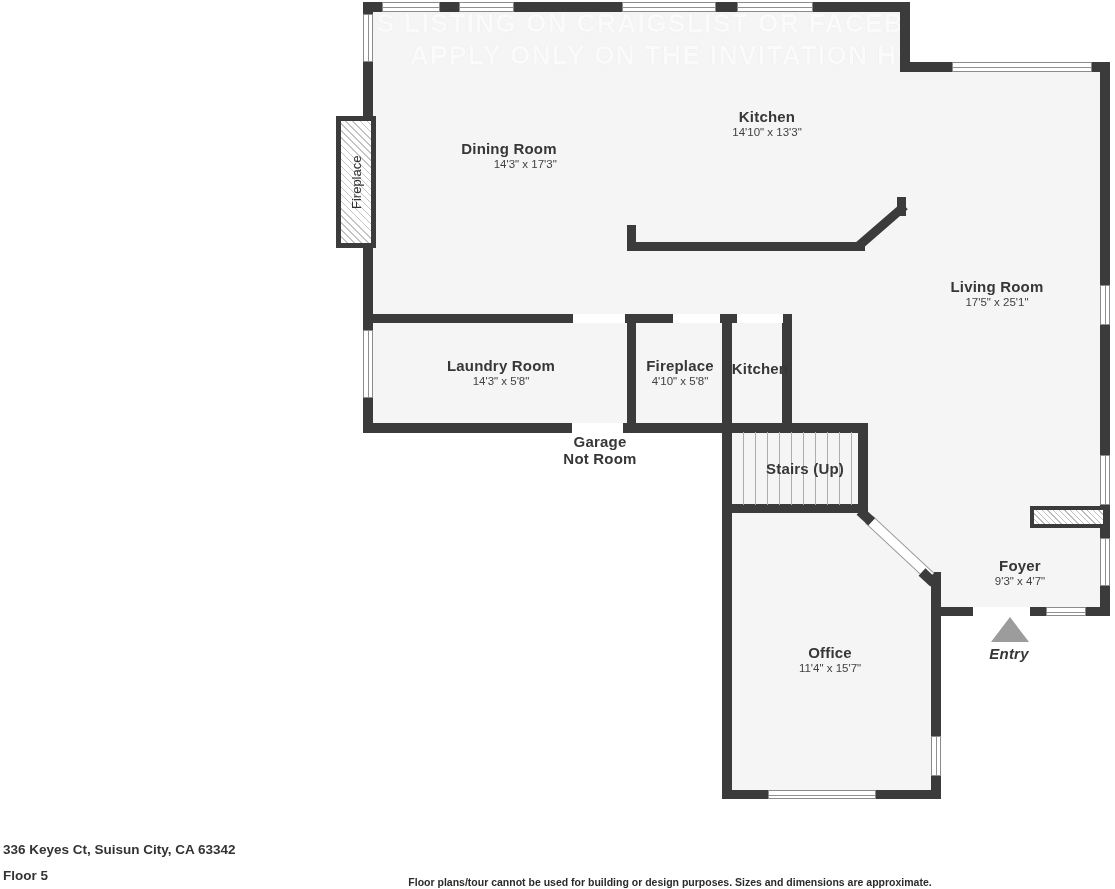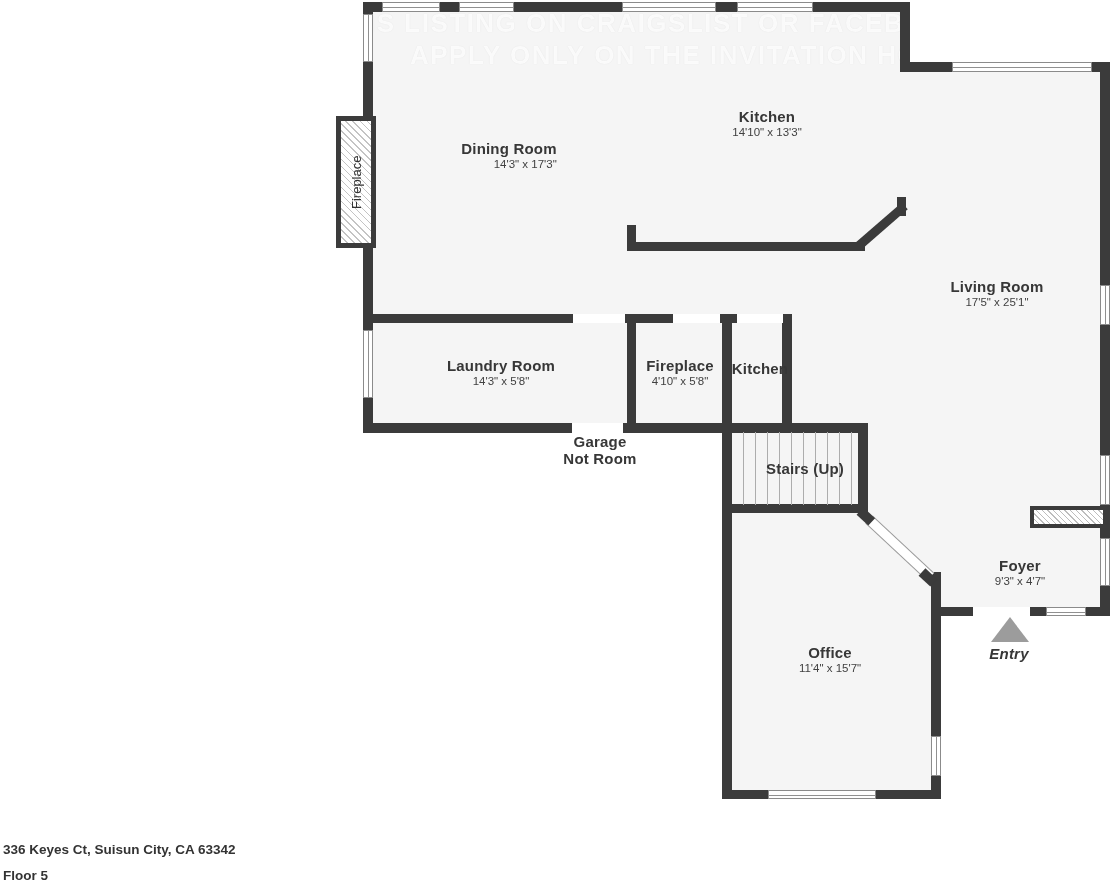--- a/index.html
+++ b/index.html
@@ -151,14 +151,15 @@
   <div class="room-label" style="left:1020px;top:557px;">
     <div class="room-name">Foyer</div>
     <div class="room-dims">9'3" x 4'7"</div>
   </div>
   <div class="room-label" style="left:1009px;top:645px;font-style:italic;">
     <div class="room-name">Entry</div>
   </div>
 
   <div class="footer-address">336 Keyes Ct, Suisun City, CA 63342</div>
   <div class="footer-floor">Floor 5</div>
+  <div class="footer-disclaimer">Floor plans/tour cannot be used for building or design purposes. Sizes and dimensions are approximate.</div>
 
 </div>
 
 </body></html>

